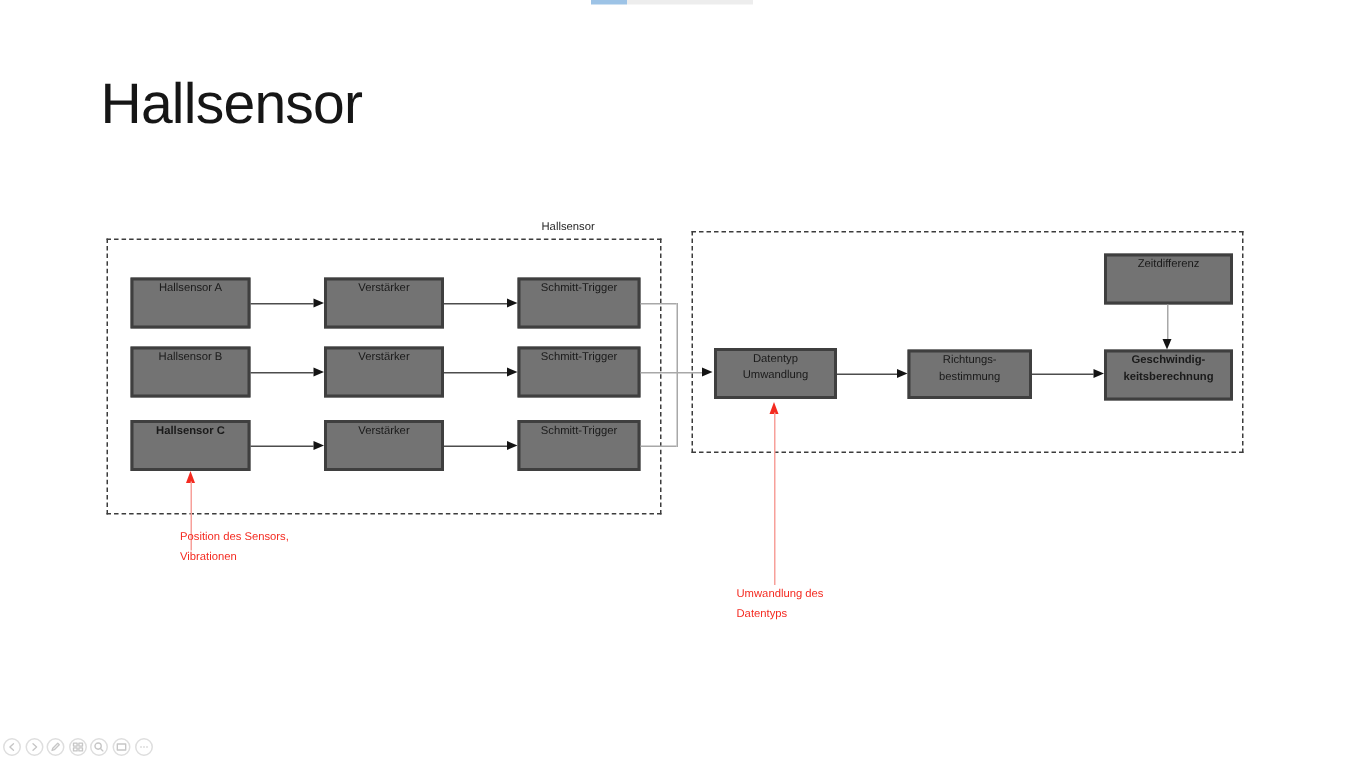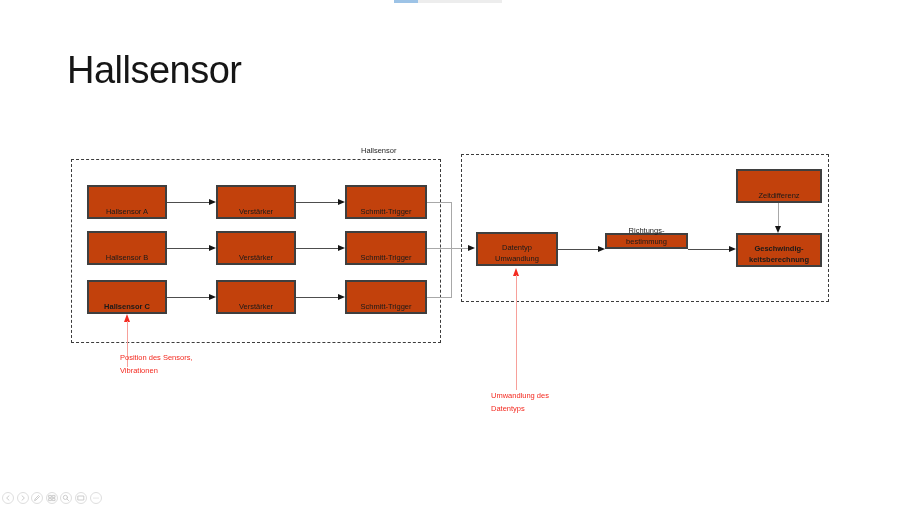--- a/index.html
+++ b/index.html
@@ -7,22 +7,22 @@
          font-family:"Liberation Sans",sans-serif;color:#1a1a1a;}
   
   .pbar{position:absolute;top:0;height:3px;}
   
   #title{position:absolute;left:67px;top:50px;font-size:38px;font-weight:400;
          letter-spacing:-0.5px;color:#161616;line-height:1.1;}
   
   .group{position:absolute;border:1.6px dashed #3c3c3c;box-sizing:border-box;background:transparent;}
   .group-label{position:absolute;font-size:7.5px;color:#262626;white-space:nowrap;}
   
-  .blk{position:absolute;border:2px solid #3f3f3f;background:#c2410c;box-sizing:border-box;
-       display:flex;align-items:flex-end;justify-content:center;text-align:center;
+  .blk{position:absolute;border:2px solid #3f3f3f;background:#737373;box-sizing:border-box;
+       display:flex;align-items:flex-start;justify-content:center;text-align:center;
        font-size:7.5px;line-height:1.4;color:#1a1a1a;}
   .blk .two{display:block;}
   
   .hline{position:absolute;height:1px;background:#4d4d4d;}
   .hline.lt{background:#a8a8a8;}
   .vline{position:absolute;width:1px;background:#a8a8a8;}
   .redline{position:absolute;width:1px;background:#f7a09a;}
   
   .ah{position:absolute;width:0;height:0;}
   .ah-r{border-top:3.5px solid transparent;border-bottom:3.5px solid transparent;border-left:7px solid #141414;}
@@ -106,21 +106,21 @@
     <span>Zeitdifferenz</span>
     </div>
 
   <div class="blk" style="left:476px;top:232px;width:82px;height:34px;">
     <span class="two">
         <span class="two">Datentyp</span>
         <span class="two">Umwandlung</span>
       </span>
     </div>
 
-  <div class="blk" style="left:605px;top:233px;width:83px;height:16px;">
+  <div class="blk" style="left:605px;top:233px;width:83px;height:33px;">
     <span class="two">
         <span class="two">Richtungs-</span>
         <span class="two">bestimmung</span>
       </span>
     </div>
 
   <div class="blk" style="left:736px;top:233px;width:86px;height:34px;font-weight:bold;">
     <span class="two">
         <span class="two">Geschwindig-</span>
         <span class="two">keitsberechnung</span>

